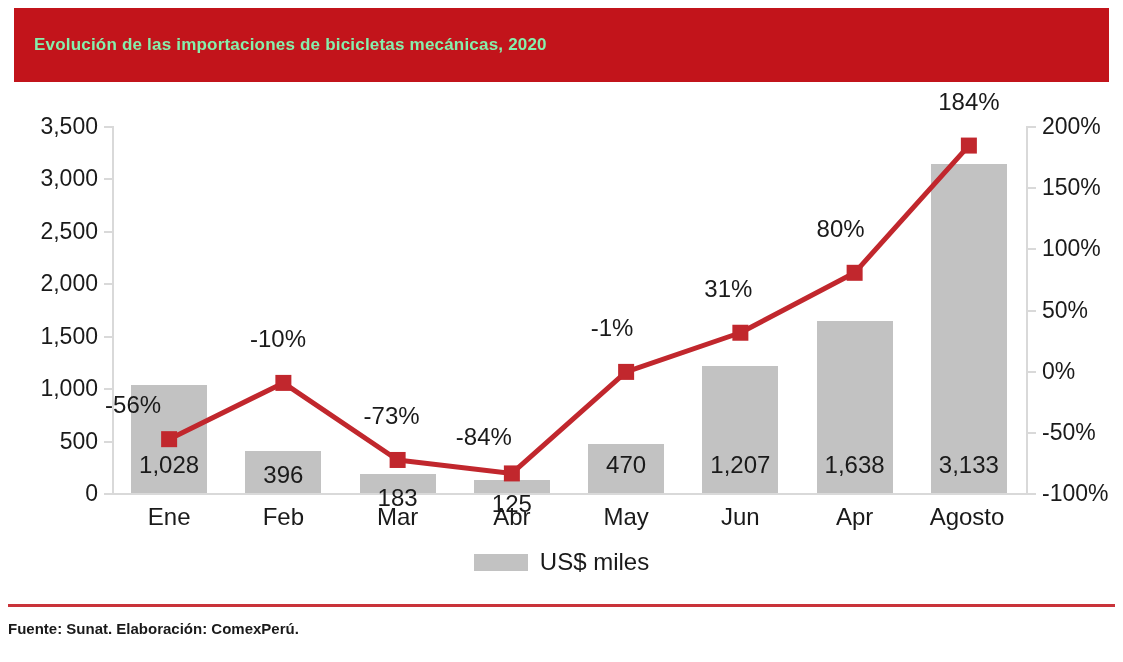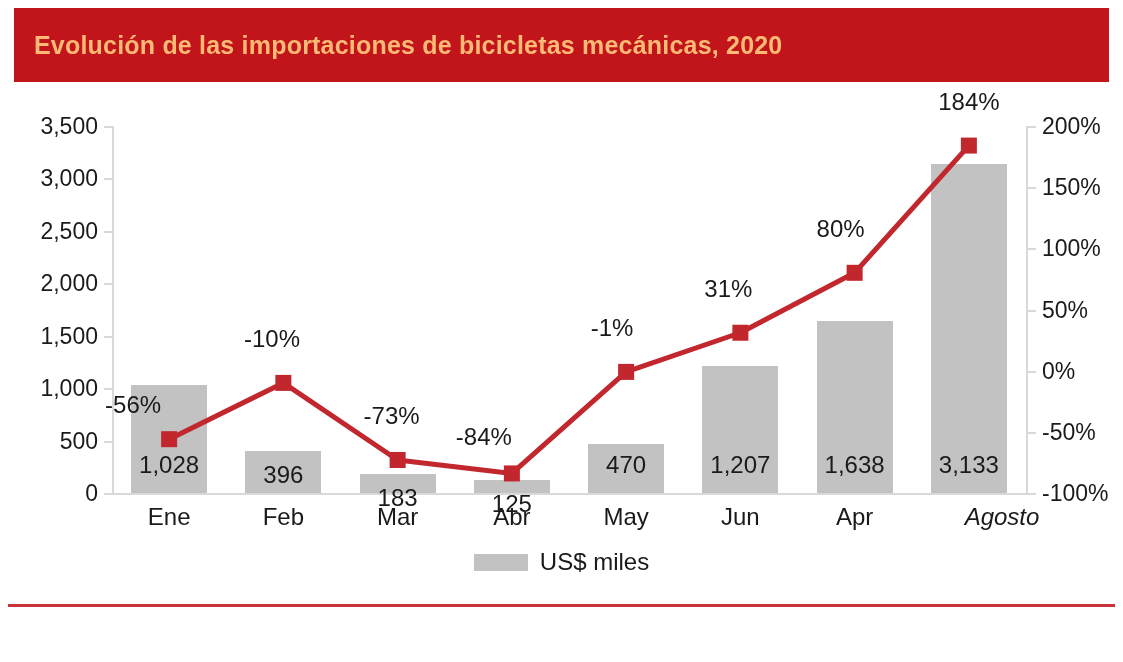--- a/index.html
+++ b/index.html
@@ -17,22 +17,22 @@
 
   
   .title-band {
     position: absolute;
     left: 14px; top: 8px;
     width: 1095px; height: 74px;
     background: #c2141b;
     display: flex; align-items: center;
   }
   .title-text {
-    color: #fdba74;
-    font-size: 25px;
+    color: #86efac;
+    font-size: 17px;
     font-weight: bold;
     letter-spacing: 0.2px;
     padding-left: 20px;
     white-space: nowrap;
   }
 
   
   .chart-area {
     position: absolute;
     left: 0; top: 88px;
@@ -255,41 +255,42 @@
         <rect x="389.625" y="363.97" width="16" height="16" fill="#c1272d"></rect>
         <rect x="503.875" y="377.4266666666667" width="16" height="16" fill="#c1272d"></rect>
         <rect x="618.125" y="275.89" width="16" height="16" fill="#c1272d"></rect>
         <rect x="732.375" y="236.74333333333334" width="16" height="16" fill="#c1272d"></rect>
         <rect x="846.625" y="176.8" width="16" height="16" fill="#c1272d"></rect>
         <rect x="960.875" y="49.57333333333332" width="16" height="16" fill="#c1272d"></rect>
       </svg>
 
     <div id="pct-labels">
         <div class="pct-label" style="left: 133.125px; top: 317.173px;">-56%</div>
-        <div class="pct-label" style="left: 272px; top: 250.9px; text-align: center;">-10%</div>
+        <div class="pct-label" style="left: 278px; top: 250.9px; text-align: center;">-10%</div>
         <div class="pct-label" style="left: 391.625px; top: 327.97px;">-73%</div>
         <div class="pct-label" style="left: 483.875px; top: 349.427px;">-84%</div>
         <div class="pct-label" style="left: 612.125px; top: 239.89px;">-1%</div>
         <div class="pct-label" style="left: 728.375px; top: 200.743px;">31%</div>
         <div class="pct-label" style="left: 840.625px; top: 140.8px;">80%</div>
         <div class="pct-label" style="left: 968.875px; top: 13.5733px;">184%</div>
       </div>
     <div id="xcats">
         <div class="xcat" style="left: 169.125px;">Ene</div>
         <div class="xcat" style="left: 283.375px;">Feb</div>
         <div class="xcat" style="left: 397.625px;">Mar</div>
         <div class="xcat" style="left: 511.875px;">Abr</div>
         <div class="xcat" style="left: 626.125px;">May</div>
         <div class="xcat" style="left: 740.375px;">Jun</div>
         <div class="xcat" style="left: 854.625px;">Apr</div>
-        <div class="xcat" style="left: 1002px; font-style: italic;">Agosto</div>
+        <div class="xcat" style="left: 967px;">Agosto</div>
       </div>
 
     <div class="legend">
       <div class="legend-item">
         <span class="legend-swatch-bar"></span>
         <span>US$ miles</span>
       </div>
     </div>
   </div>
 
   <div class="footer-rule"></div>
+  <div class="footer-text">Fuente: Sunat. Elaboración: ComexPerú.</div>
 </div>
 
 </body></html>

